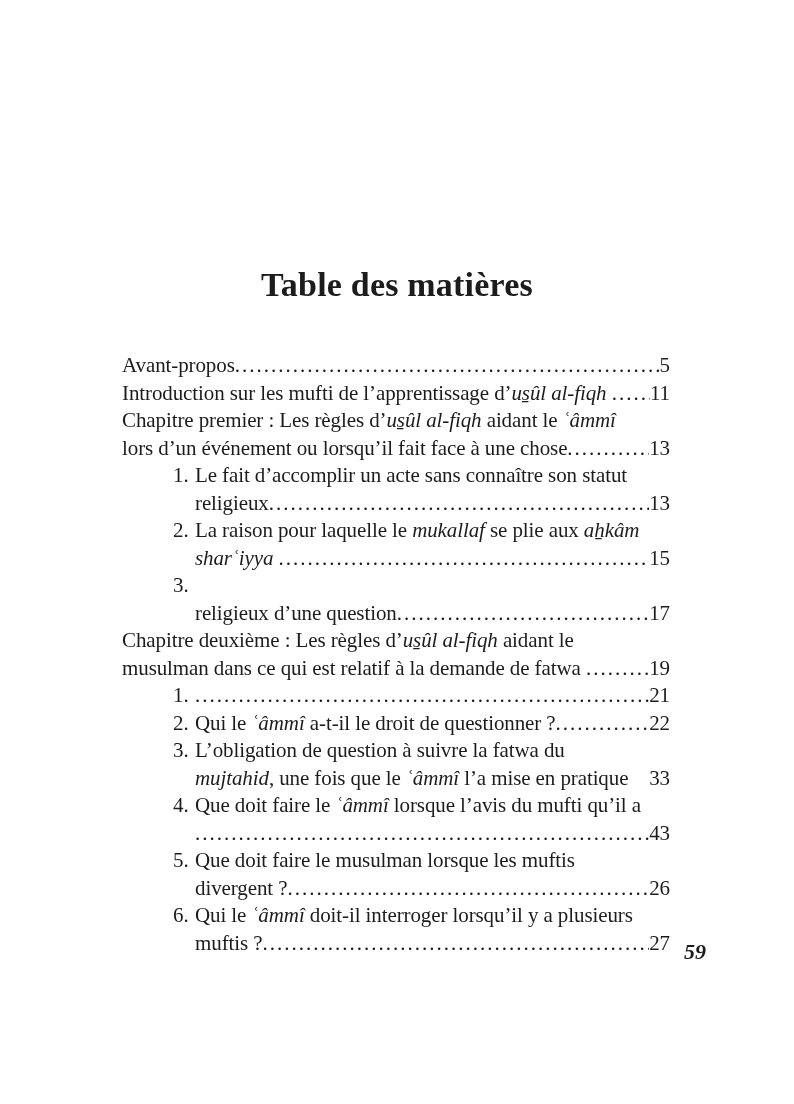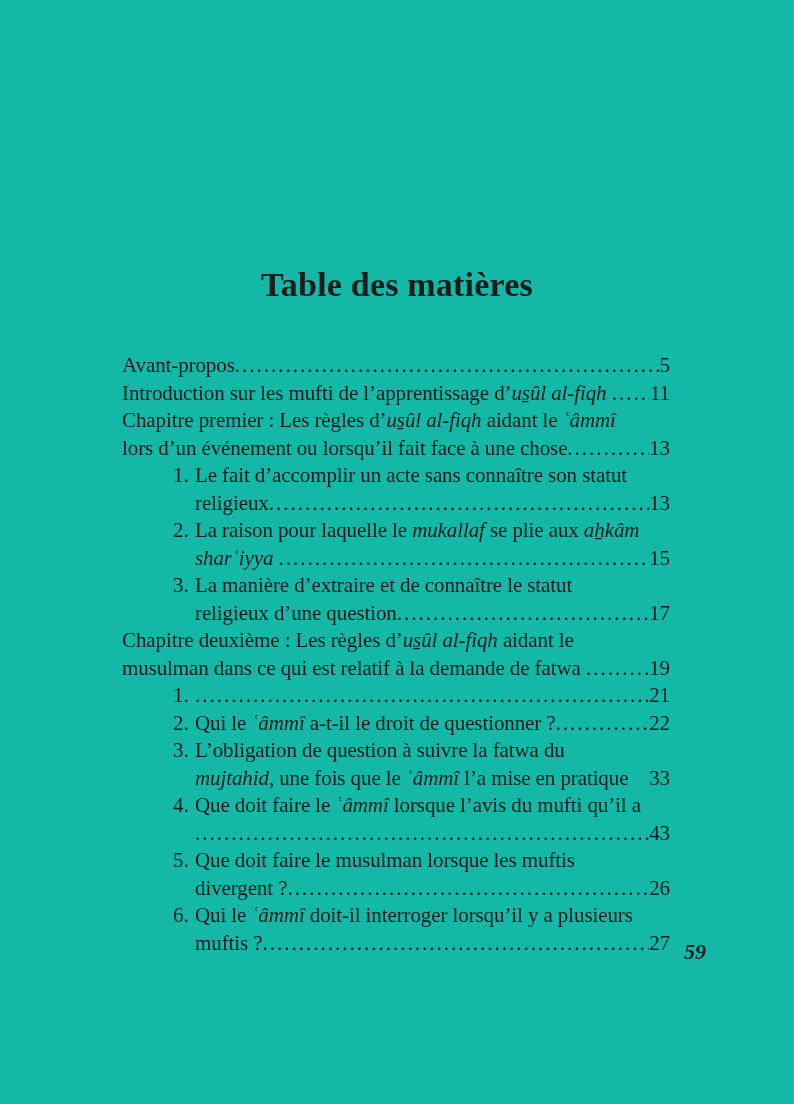--- a/index.html
+++ b/index.html
@@ -5,21 +5,21 @@
   html, body {
     margin: 0;
     padding: 0;
     background: #e9e9e9;
   }
   .sheet {
     position: relative;
     width: 794px;
     height: 1104px;
     margin: 0 auto;
-    background: #14b8a6;
+    background: #ffffff;
     color: #1c1c1c;
     font-family: "Liberation Serif", "DejaVu Serif", serif;
     overflow: hidden;
   }
   .page-title {
     position: absolute;
     top: 266px;
     left: 0;
     width: 100%;
     text-align: center;
@@ -76,21 +76,21 @@
 
   <div class="toc">
       <div class="toc-line main"><span class="toc-text"><span>Avant-propos</span></span><span class="toc-leader">........................................................................................................................</span><span class="toc-page">5</span></div>
       <div class="toc-line main"><span class="toc-text"><span>Introduction sur les mufti de l’apprentissage d’</span><span class="it">us̱ûl al-fiqh</span><span> </span></span><span class="toc-leader">........................................................................................................................</span><span class="toc-page">11</span></div>
       <div class="toc-line main"><span class="toc-text"><span>Chapitre premier : Les règles d’</span><span class="it">us̱ûl al-fiqh</span><span> aidant le </span><span class="it">ʿâmmî</span></span></div>
       <div class="toc-line main"><span class="toc-text"><span>lors d’un événement ou lorsqu’il fait face à une chose</span></span><span class="toc-leader">........................................................................................................................</span><span class="toc-page">13</span></div>
       <div class="toc-line num"><span class="toc-num">1.</span><span class="toc-text"><span>Le fait d’accomplir un acte sans connaître son statut</span></span></div>
       <div class="toc-line cont"><span class="toc-text"><span>religieux</span></span><span class="toc-leader">........................................................................................................................</span><span class="toc-page">13</span></div>
       <div class="toc-line num"><span class="toc-num">2.</span><span class="toc-text"><span>La raison pour laquelle le </span><span class="it">mukallaf</span><span> se plie aux </span><span class="it">aẖkâm</span></span></div>
       <div class="toc-line cont"><span class="toc-text"><span class="it">sharʿiyya</span><span> </span></span><span class="toc-leader">........................................................................................................................</span><span class="toc-page">15</span></div>
-      <div class="toc-line num"><span class="toc-num">3.</span><span class="toc-text"><span>La manière d’extraire et de connaître le statut</span></span></div>
+      <div class="toc-line num"><span class="toc-num">3.</span></div>
       <div class="toc-line cont"><span class="toc-text"><span>religieux d’une question</span></span><span class="toc-leader">........................................................................................................................</span><span class="toc-page">17</span></div>
       <div class="toc-line main"><span class="toc-text"><span>Chapitre deuxième : Les règles d’</span><span class="it">us̱ûl al-fiqh</span><span> aidant le</span></span></div>
       <div class="toc-line main"><span class="toc-text"><span>musulman dans ce qui est relatif à la demande de fatwa </span></span><span class="toc-leader">........................................................................................................................</span><span class="toc-page">19</span></div>
       <div class="toc-line num"><span class="toc-num">1.</span><span class="toc-leader">........................................................................................................................</span><span class="toc-page">21</span></div>
       <div class="toc-line num"><span class="toc-num">2.</span><span class="toc-text"><span>Qui le </span><span class="it">ʿâmmî</span><span> a-t-il le droit de questionner ?</span></span><span class="toc-leader">........................................................................................................................</span><span class="toc-page">22</span></div>
       <div class="toc-line num"><span class="toc-num">3.</span><span class="toc-text"><span>L’obligation de question à suivre la fatwa du</span></span></div>
       <div class="toc-line cont"><span class="toc-text"><span class="it">mujtahid</span><span>, une fois que le </span><span class="it">ʿâmmî</span><span> l’a mise en pratique</span></span><span class="toc-spacer"></span><span class="toc-page">33</span></div>
       <div class="toc-line num"><span class="toc-num">4.</span><span class="toc-text"><span>Que doit faire le </span><span class="it">ʿâmmî</span><span> lorsque l’avis du mufti qu’il a</span></span></div>
       <div class="toc-line cont"><span class="toc-leader">........................................................................................................................</span><span class="toc-page">43</span></div>
       <div class="toc-line num"><span class="toc-num">5.</span><span class="toc-text"><span>Que doit faire le musulman lorsque les muftis</span></span></div>

